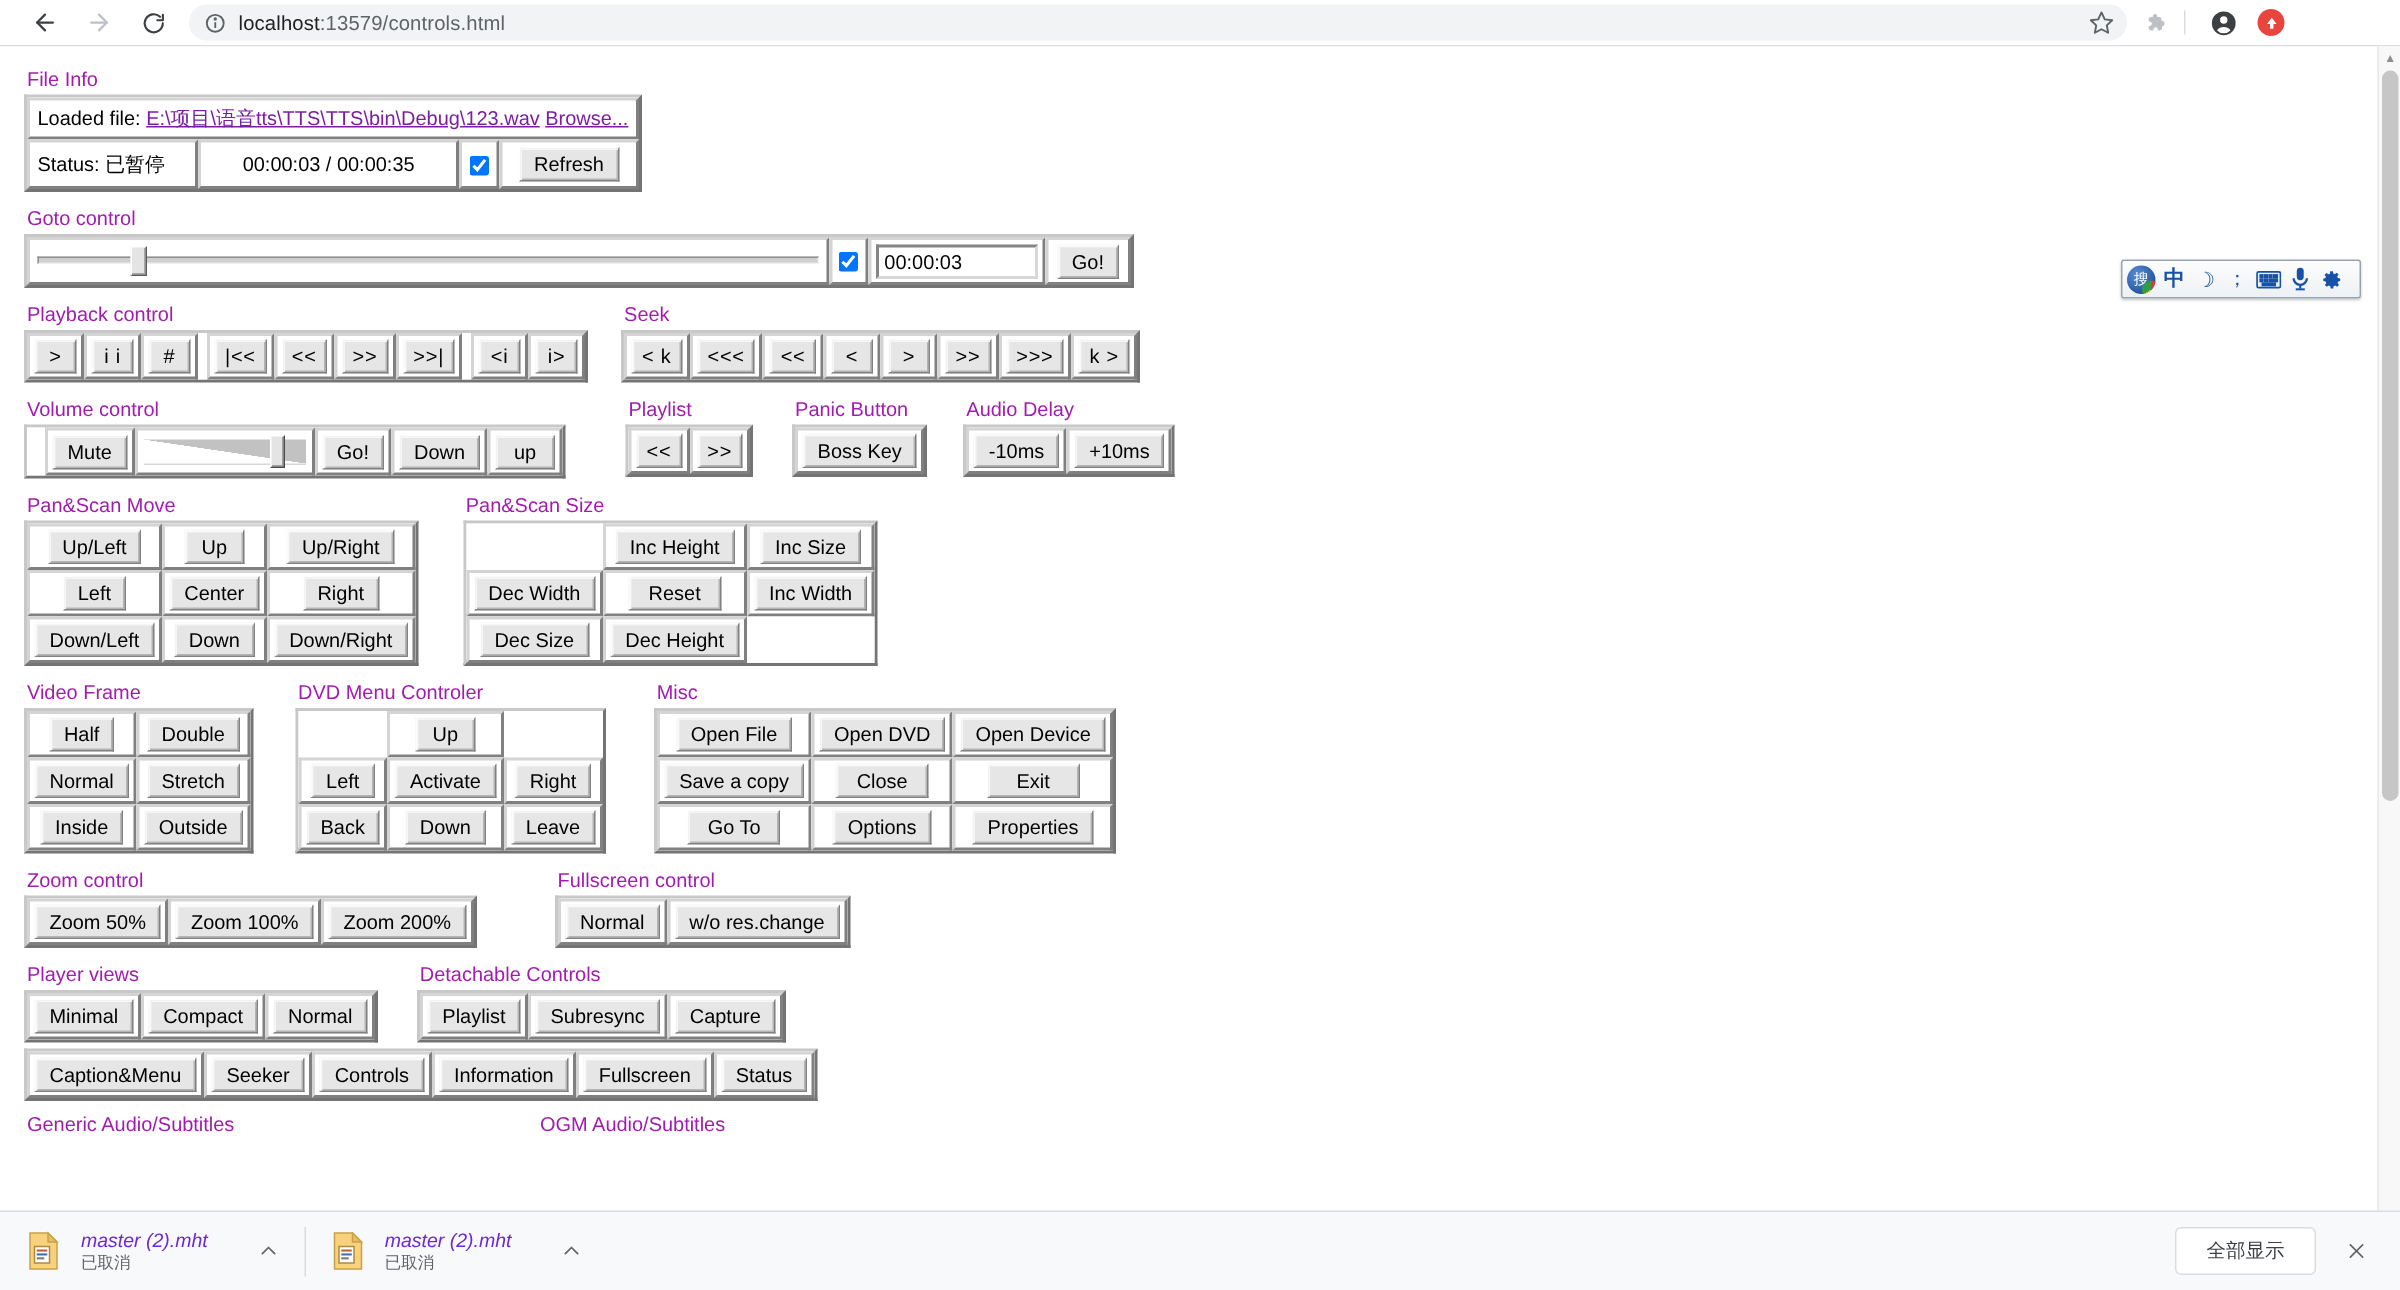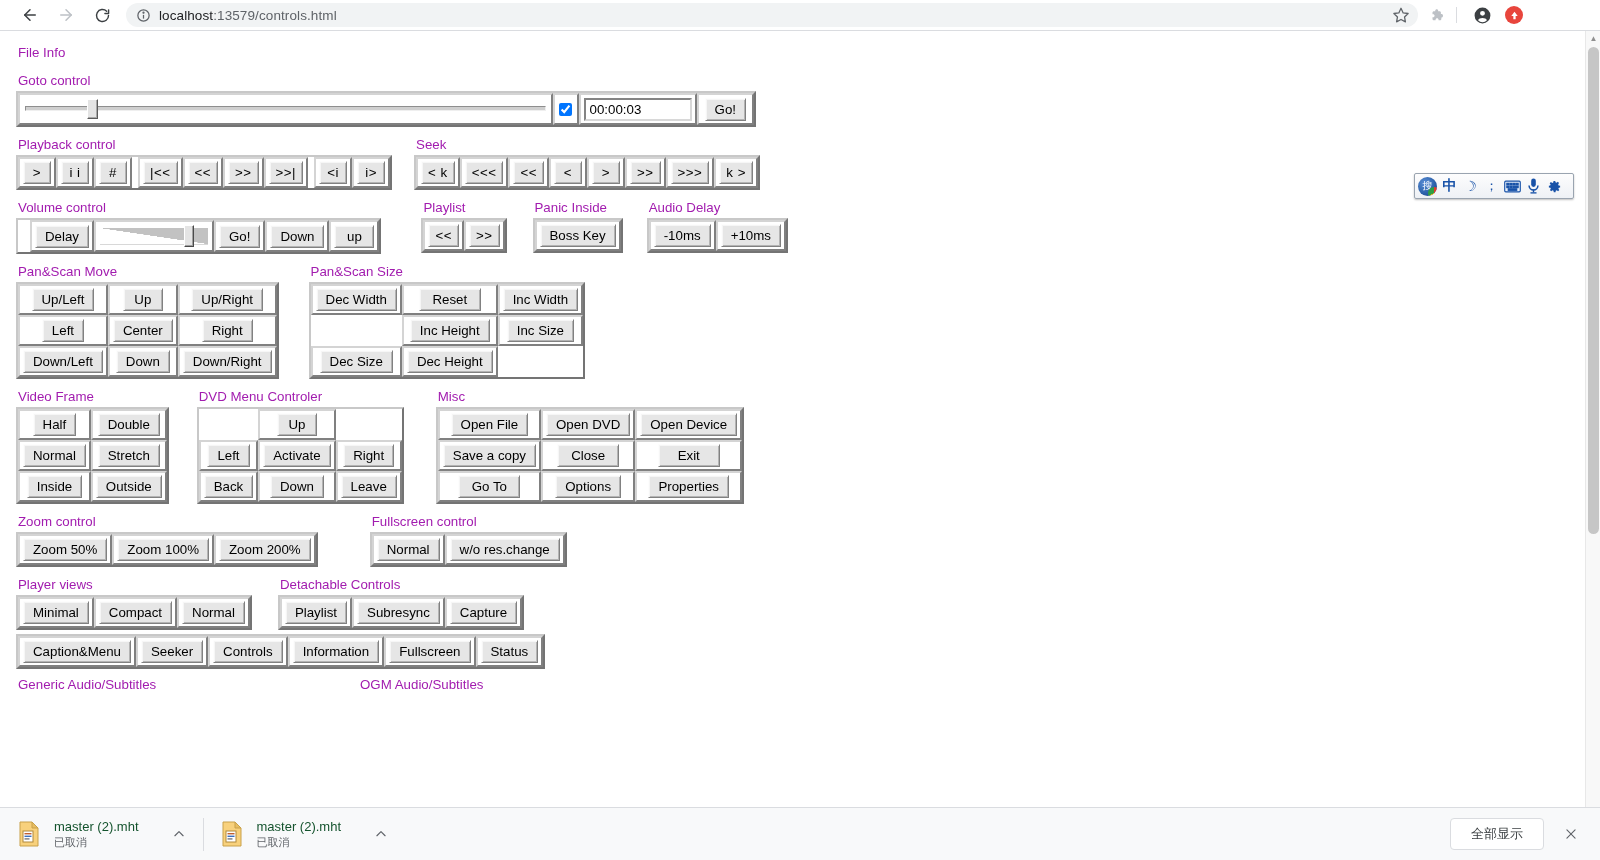--- a/index.html
+++ b/index.html
@@ -263,21 +263,21 @@
     position: absolute; left: 0; top: 10px;
     width: 1px; height: 33px; background: #dadce0;
   }
   .dl-file-icon {
     width: 22px; height: 26px;
     margin-right: 14px;
     position: relative;
     flex: 0 0 auto;
   }
   .dl-text { display: flex; flex-direction: column; justify-content: center; }
-  .dl-name { font-size: 13px; color: #14532d; line-height: 17px; }
+  .dl-name { font-size: 13px; color: #6d28d9; line-height: 17px; font-style: italic; }
   .dl-status { font-size: 11px; color: #5f6368; line-height: 15px; }
   .dl-caret {
     width: 28px; height: 28px;
     margin: 0 10px 0 26px;
     display: flex; align-items: center; justify-content: center;
     color: #5f6368;
   }
   #dl-spacer { flex: 1 1 auto; }
   #dl-showall {
     font-size: 13px;
@@ -391,20 +391,41 @@
           <polygon points="12 4 19 13 14.5 13 14.5 20 9.5 20 9.5 13 5 13"></polygon>
         </svg>
     </div>
   </div>
 </div>
 
 <div id="page-viewport">
 <div id="page-content">
 
   <div class="section-label">File Info</div>
+  <table class="ctl" id="file-info-table">
+    <tbody>
+          <tr>
+      <td id="fi-path-cell" colspan="4">
+        <span>Loaded file:</span>
+        <a href="#">E:\项目\语音tts\TTS\TTS\bin\Debug\123.wav</a>
+        <a href="#">Browse...</a>
+      </td>
+    </tr>
+    <tr>
+      <td id="fi-status-cell">Status: 已暂停</td>
+      <td id="fi-time-cell">00:00:03 / 00:00:35</td>
+      <td id="fi-check-cell">
+        <input type="checkbox" class="cb" checked="" style="">
+      </td>
+      <td id="fi-refresh-cell">
+        <button class="b wide">Refresh</button>
+      </td>
+    </tr>
+  </tbody>
+      </table>
 
   <div class="gap-md"></div>
 
   <div class="section-label">Goto control</div>
   <table class="ctl" id="goto-table">
     <tbody>
           <tr>
       <td id="goto-slider-cell">
         <div class="trackbar">
           <div class="groove"></div>
@@ -469,21 +490,21 @@
 
   <div class="gap-md"></div>
 
   <div class="row">
     <div class="col-block">
       <div class="section-label">Volume control</div>
       <table class="ctl">
         <tbody>
               <tr>
           <td class="plain" style="width:12px"></td>
-          <td><button class="b">Delay</button></td>
+          <td><button class="b">Mute</button></td>
           <td id="vol-slider-cell">
             <div class="volbar">
               <div class="wedge"></div>
               <div class="thumb" style="left: 78%;"></div>
             </div>
           </td>
           <td><button class="b">Go!</button></td>
           <td><button class="b">Down</button></td>
           <td><button class="b">up</button></td>
         </tr>
@@ -497,21 +518,21 @@
         <tbody>
               <tr>
           <td><button class="b narrow mono">&lt;&lt;</button></td>
           <td><button class="b narrow mono">&gt;&gt;</button></td>
         </tr>
       </tbody>
           </table>
     </div>
 
     <div class="col-block" style="margin-left:26px">
-      <div class="section-label">Panic Inside</div>
+      <div class="section-label">Panic Button</div>
       <table class="ctl">
         <tbody>
               <tr>
           <td><button class="b wide">Boss Key</button></td>
         </tr>
       </tbody>
           </table>
     </div>
 
     <div class="col-block" style="margin-left:24px">
@@ -551,28 +572,28 @@
         </tr>
       </tbody>
           </table>
     </div>
 
     <div class="col-block" style="margin-left:30px">
       <div class="section-label">Pan&amp;Scan Size</div>
       <table class="ctl">
         <tbody>
               <tr>
+          <td class="plain" style="width:84px"></td>
+          <td><button class="b wide">Inc Height</button></td>
+          <td><button class="b wide">Inc Size</button></td>
+        </tr>
+        <tr>
           <td><button class="b wide">Dec Width</button></td>
           <td><button class="b wide">Reset</button></td>
           <td><button class="b wide">Inc Width</button></td>
-        </tr>
-        <tr>
-          <td class="plain" style="width:84px"></td>
-          <td><button class="b wide">Inc Height</button></td>
-          <td><button class="b wide">Inc Size</button></td>
         </tr>
         <tr>
           <td><button class="b wide">Dec Size</button></td>
           <td><button class="b wide">Dec Height</button></td>
           <td class="plain"></td>
         </tr>
       </tbody>
           </table>
     </div>
   </div>

